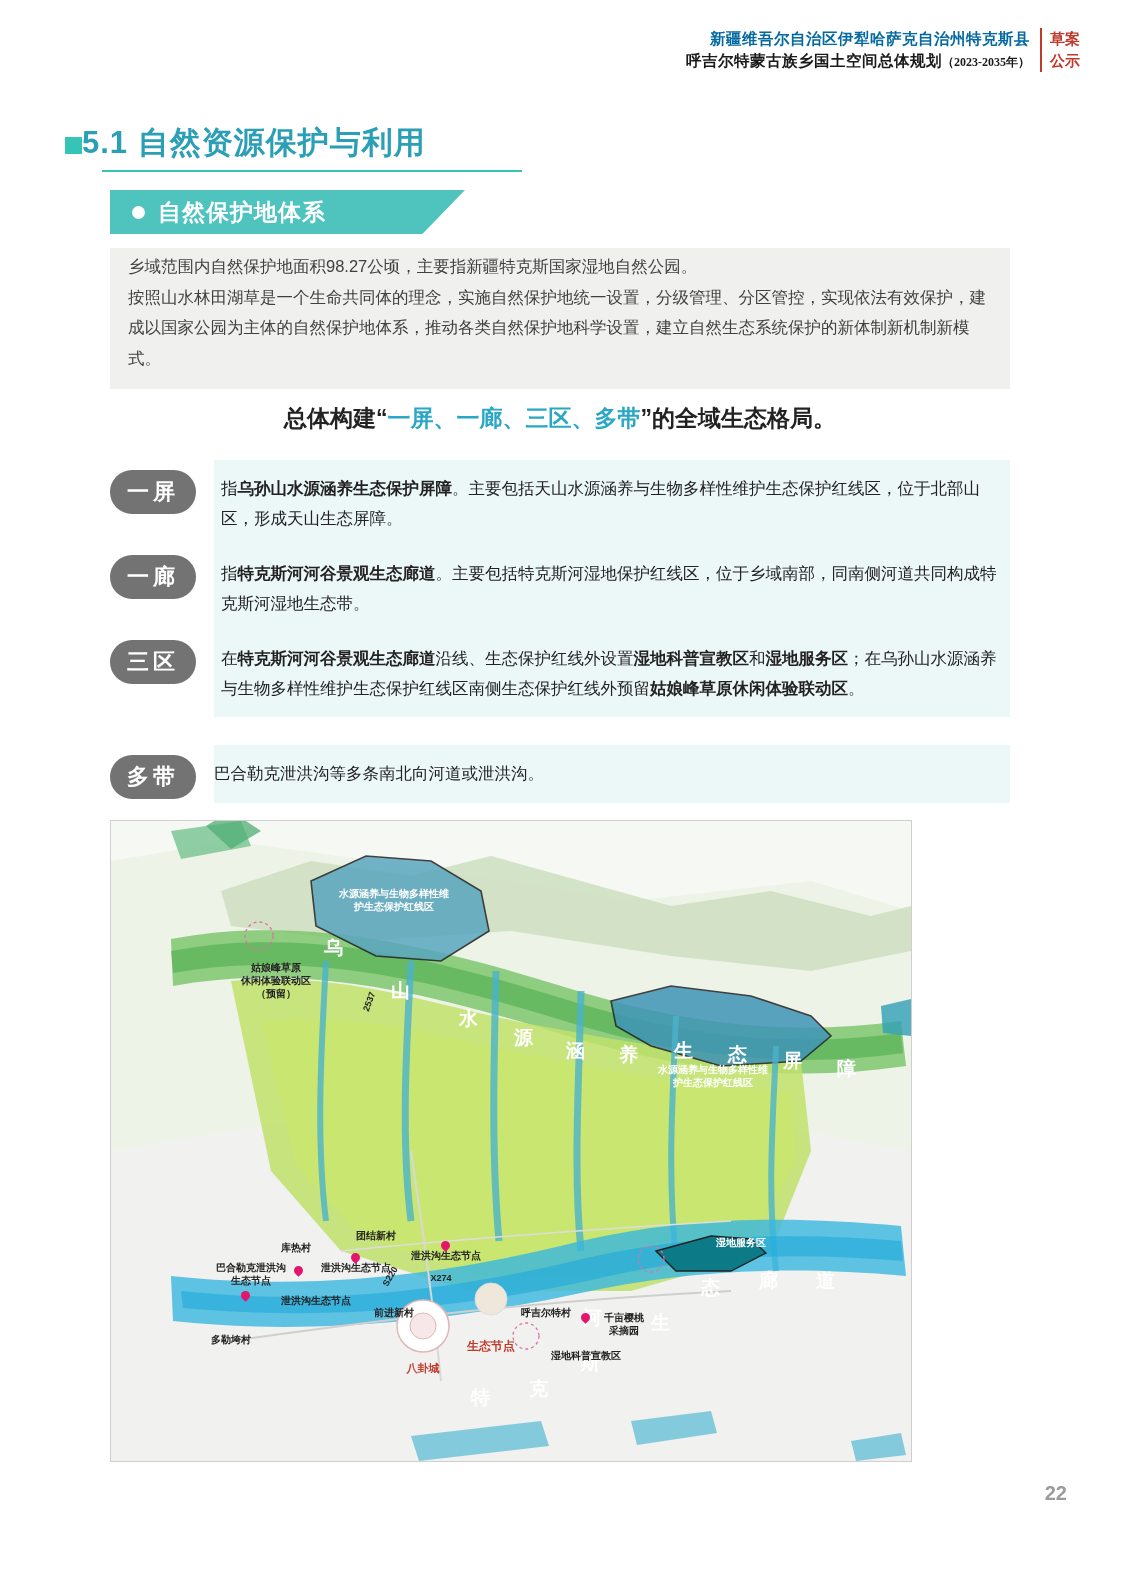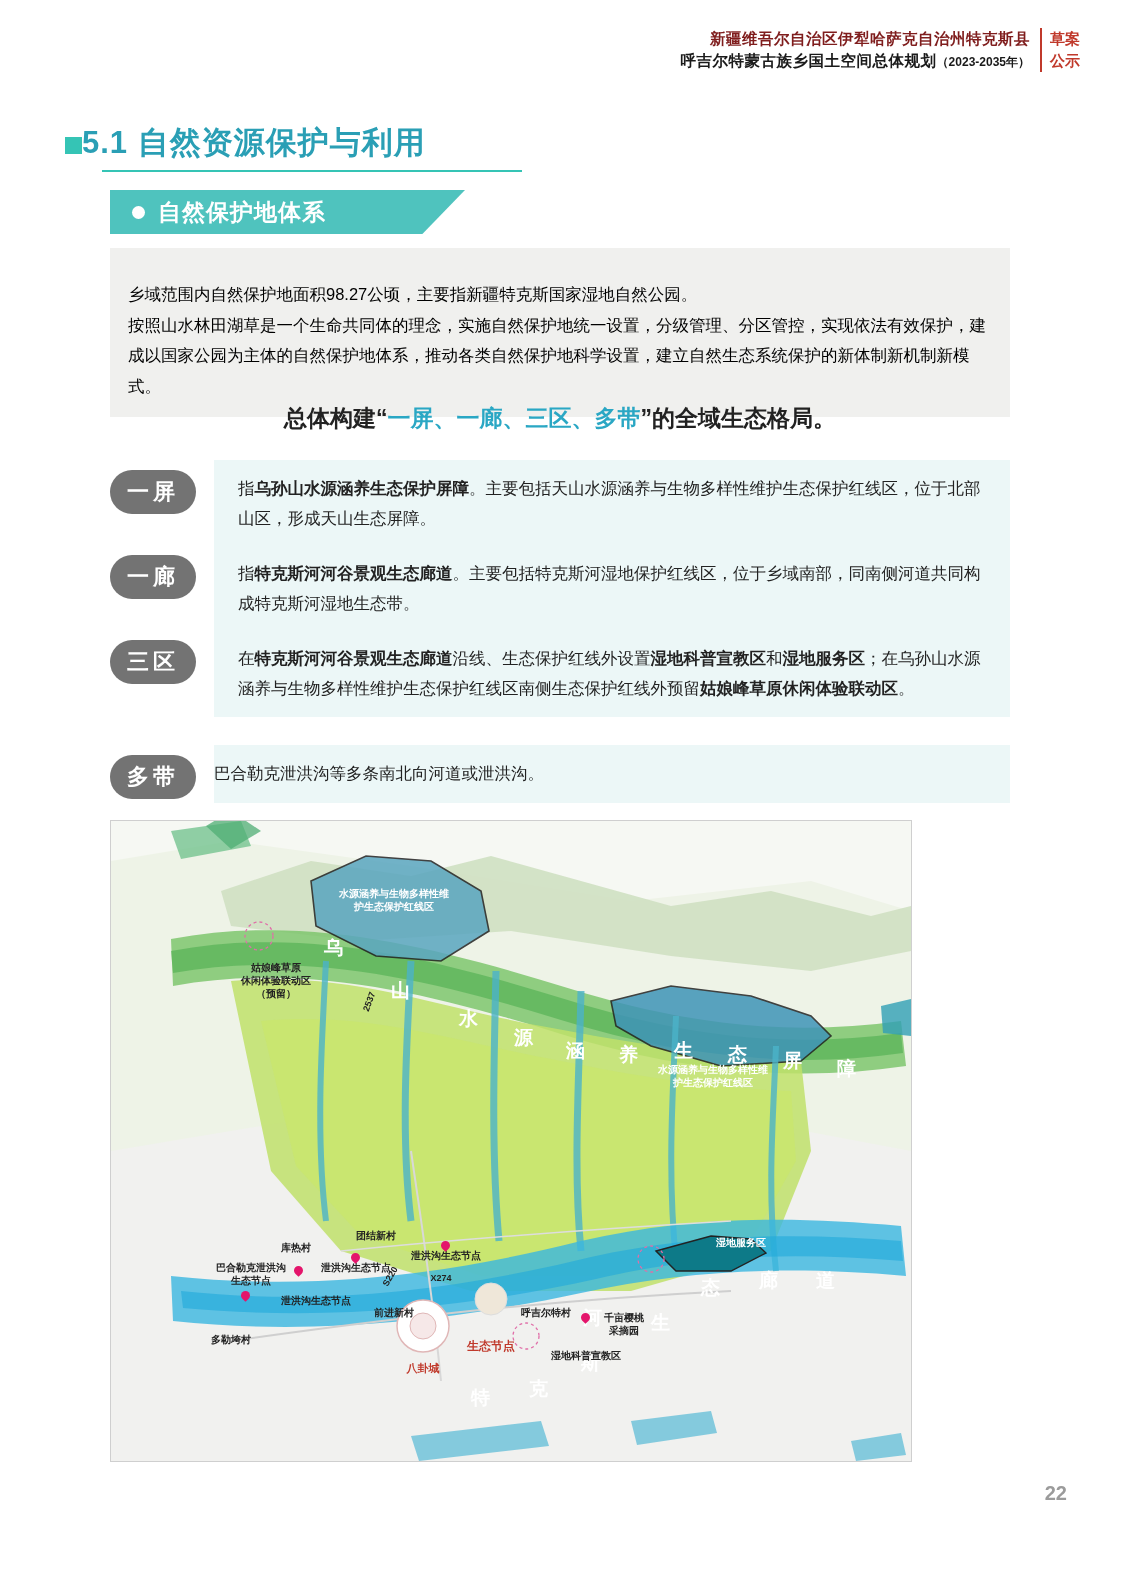--- a/index.html
+++ b/index.html
@@ -9,23 +9,23 @@
     font-family:"Liberation Sans","DejaVu Sans",sans-serif;
     position:relative;
     overflow:hidden;
   }
   
   .header{
     position:absolute;top:28px;right:42px;
     display:flex;align-items:flex-start;gap:10px;
   }
   .header-titles{text-align:right;line-height:1.45;}
-  .header-line1{font-size:15.5px;font-weight:bold;color:#7f1d1d;letter-spacing:.5px;}
+  .header-line1{font-size:15.5px;font-weight:bold;color:#0369a1;letter-spacing:.5px;}
   .header-line2{font-size:15.5px;font-weight:bold;color:#1a1a1a;letter-spacing:.5px;}
-  .header-line2 .years{font-size:12px;font-weight:bold;letter-spacing:0;}
+  .header-line2 .years{font-size:12px;font-weight:bold;letter-spacing:0;font-family:Liberation Serif, serif;}
   .header-badge{
     border-left:2px solid #c0392b;
     padding-left:8px;
     color:#c0392b;font-weight:bold;font-size:15px;line-height:1.45;
     text-align:center;
   }
   
   .sec-title{
     position:absolute;left:65px;top:122px;
     display:flex;align-items:center;
@@ -48,23 +48,23 @@
   .sub-banner .dot{
     width:13px;height:13px;border-radius:50%;background:#ffffff;margin-left:22px;
   }
   .sub-banner .sub-text{
     color:#ffffff;font-size:23px;font-weight:bold;margin-left:13px;letter-spacing:1px;
   }
   
   .intro{
     position:absolute;left:110px;top:248px;width:900px;
     background:#f0f0ee;
-    padding:31px 18px 16px 18px;
+    padding:3px 18px 16px 18px;
     box-sizing:border-box;
-    font-size:16.5px;line-height:1.85;color:#000000;
+    font-size:16.5px;line-height:1.85;color:#404040;
   }
   
   .structure-line{
     position:absolute;left:110px;top:403px;width:900px;
     text-align:center;font-size:23px;font-weight:bold;color:#222;
   }
   .structure-line .hl{color:#2aa7c4;}
   
   .row{
     position:absolute;left:110px;width:900px;
@@ -75,21 +75,21 @@
     width:86px;height:44px;border-radius:22px;
     background:#737373;color:#fff;
     font-size:22px;font-weight:bold;
     display:flex;align-items:center;justify-content:center;
     letter-spacing:4px;
     margin-top:10px;
   }
   .row-body{
     margin-left:18px;
     background:#ecf7f7;
-    padding:14px 24px;
+    padding:14px 7px;
     font-size:16.5px;line-height:1.8;color:#222;
     box-sizing:border-box;
     flex:1 1 auto;
   }
   .row-body b{font-weight:bold;}
   #row1{top:460px;}
   #row1 .row-body{min-height:72px;}
   #row2{top:545px;}
   #row3{top:630px;}
   #row4{top:745px;}

